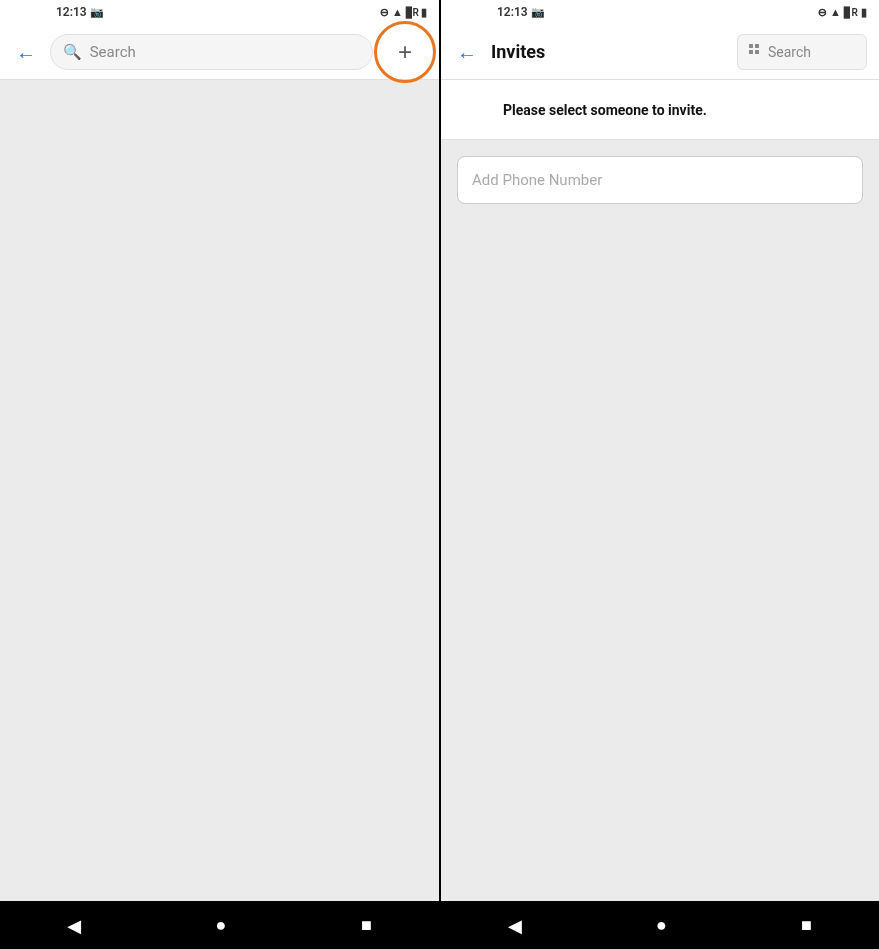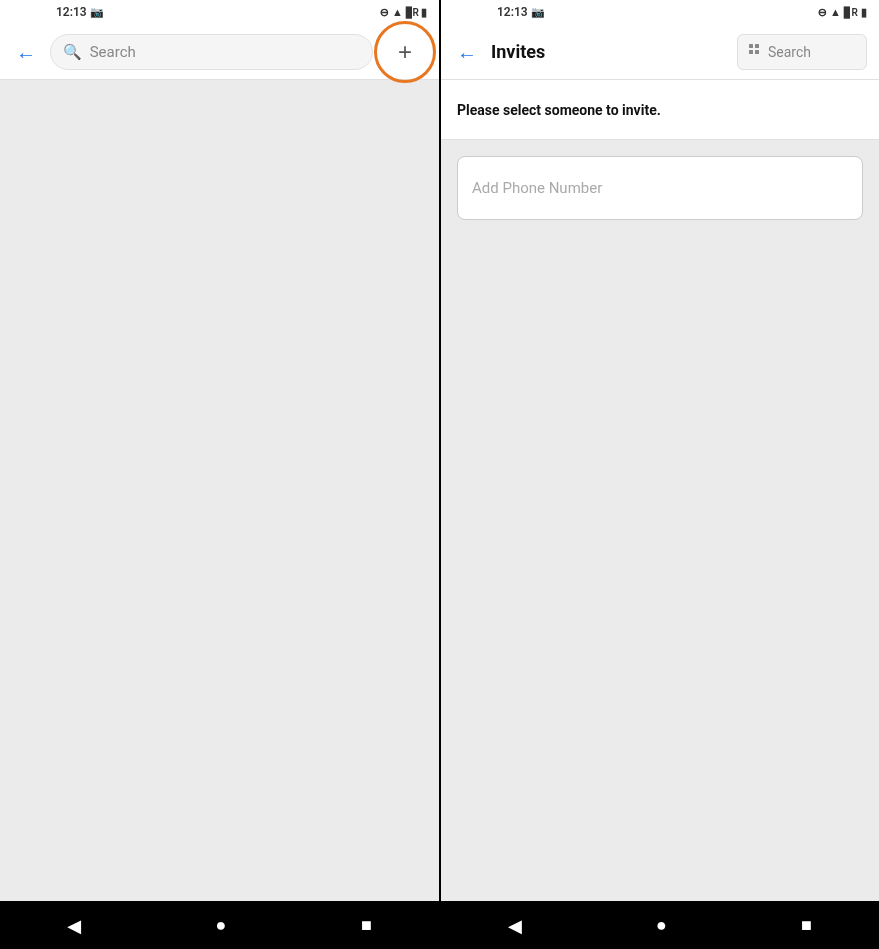--- a/index.html
+++ b/index.html
@@ -195,32 +195,33 @@
     .invite-prompt {
       background: #fff;
       padding: 20px 16px;
       border-bottom: 1px solid #e0e0e0;
     }
 
     .invite-prompt-text {
       font-size: 14px;
       font-weight: 700;
       color: #111;
+      margin-left: 46px;
     }
 
     .phone-input-container {
       background: #ebebeb;
       padding: 16px;
     }
 
     .phone-input-box {
       background: #fff;
       border-radius: 8px;
       border: 1px solid #ccc;
-      height: 64px;
+      height: 48px;
       display: flex;
       align-items: center;
       padding: 0 14px;
     }
 
     .phone-input-placeholder {
       color: #aaa;
       font-size: 15px;
     }
 

